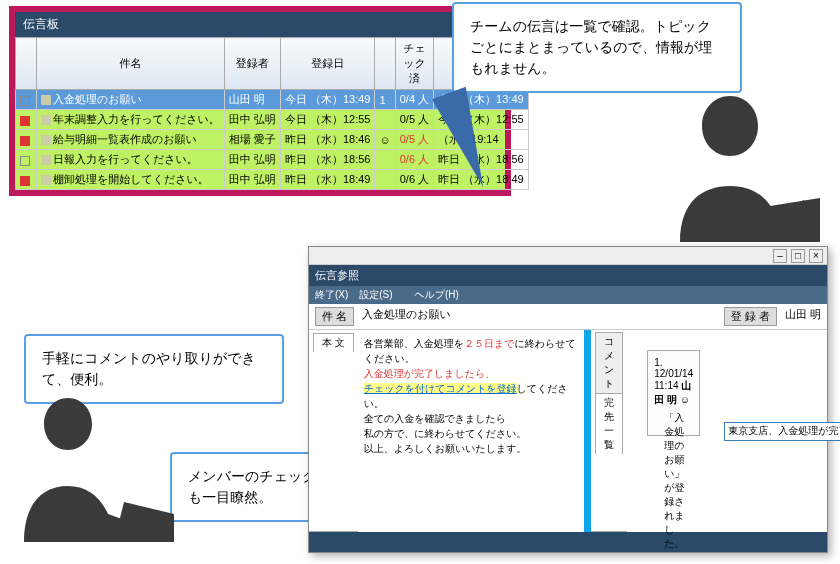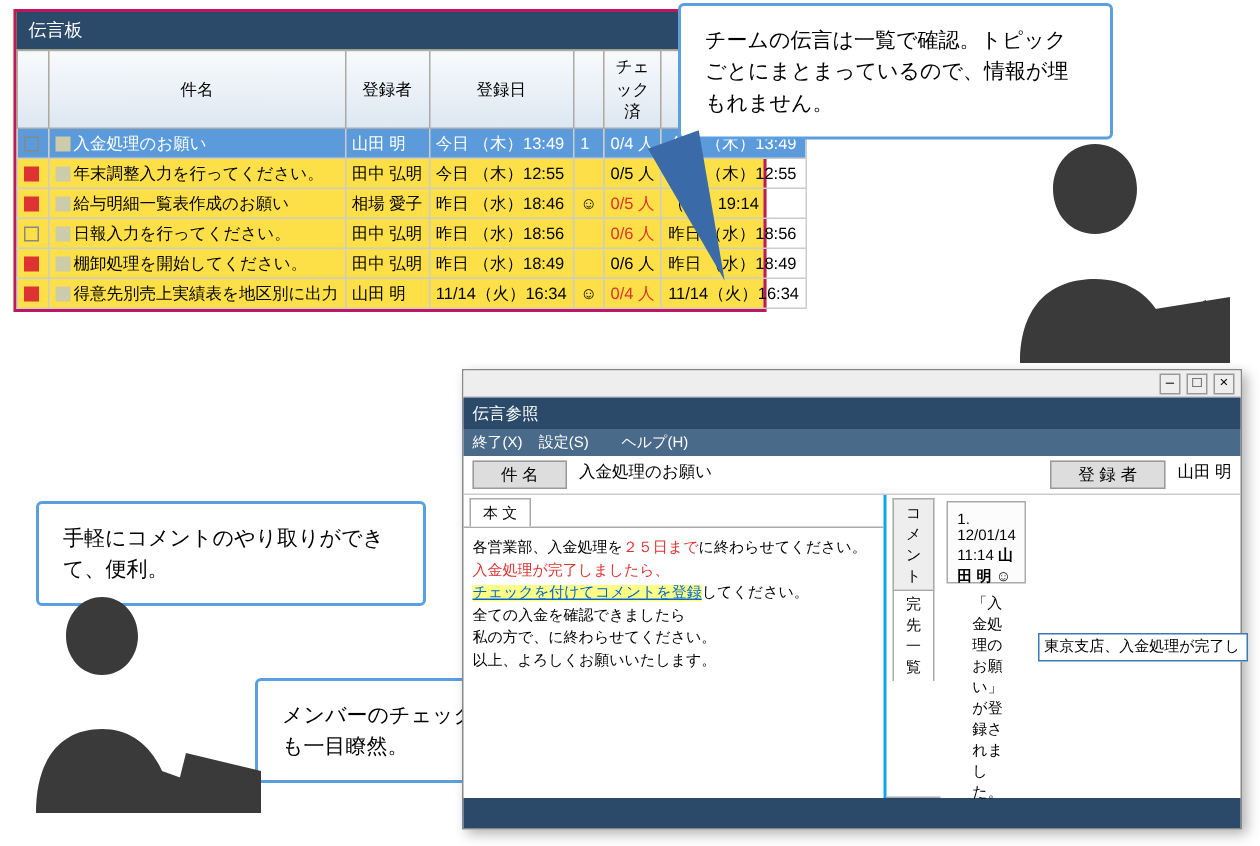--- a/index.html
+++ b/index.html
@@ -1,17 +1,17 @@
 <!DOCTYPE html>
 <html><head>
 <meta charset="utf-8">
 <style>
 *{box-sizing:border-box;margin:0;padding:0;font-family:"MS PGothic","Meiryo",sans-serif}
 body{background:#fff;width:840px;height:564px;position:relative;overflow:hidden}
-.win1{position:absolute;left:9px;top:6px;width:502px;border:2px solid #be185d;background:#fde047}
+.win1{position:absolute;left:9px;top:6px;width:502px;border:6px solid #be185d;background:#bef264}
 .titlebar{background:#2b4a6a;color:#fff;padding:4px 8px;font-size:12px}
 .tbl{width:100%;border-collapse:collapse;font-size:11px}
 .tbl th{background:linear-gradient(#f8fafc,#dde7f2);border:1px solid #aaa;padding:3px 4px;font-weight:normal}
 .tbl td{border:1px solid #ccc;padding:2px 4px;white-space:nowrap}
 .row-sel td{background:#5b9bdb;color:#fff}
 .red{color:#d33}
 .ico{display:inline-block;width:10px;height:10px;margin-right:2px;vertical-align:middle}
 .ico.pin{background:#d33}
 .ico.pinb{border:1px solid #888}
 .ico.clip{background:#cca}
@@ -23,32 +23,32 @@
 .person{position:absolute;filter:grayscale(1)}
 .p1{left:620px;top:86px;width:200px;height:156px}
 .p2{left:14px;top:392px;width:160px;height:150px}
 .sil{fill:#3a3a3a}
 .win2{position:absolute;left:308px;top:246px;width:520px;border:1px solid #888;background:#fff;box-shadow:3px 3px 8px rgba(0,0,0,.3)}
 .w2top{height:18px;background:#eee;border-bottom:1px solid #ccc;display:flex;justify-content:flex-end;align-items:center;padding:0 4px;font-size:10px;gap:4px}
 .w2ctrl{width:14px;height:14px;border:1px solid #999;display:flex;align-items:center;justify-content:center;font-size:10px}
 .w2title{background:#2b4a6a;color:#fff;padding:3px 6px;font-size:11px}
 .w2menu{background:#4a6a8a;color:#fff;padding:2px 6px;font-size:10px}
 .w2meta{display:flex;padding:3px 6px;font-size:11px;gap:8px;border-bottom:1px solid #ccc}
-.w2meta .lbl{background:#ddd;padding:1px 18px;border:1px solid #999}
+.w2meta .lbl{background:#ddd;padding:1px 6px;border:1px solid #999}
 .w2body{display:flex;height:202px}
-.w2left{flex:1;border-right:2px solid #0ea5e9;display:flex;flex-direction:column}
+.w2left{flex:1;border-right:7px solid #0ea5e9;display:flex;}
 .w2right{width:236px;display:flex;flex-direction:row}
 .tab{font-size:10px;padding:2px 8px;border:1px solid #aaa;border-bottom:none;background:#eee;display:inline-block}
 .tab.active{background:#fff}
 .tabrow{padding:2px 4px 0;border-bottom:1px solid #aaa}
 .txtarea{flex:1;padding:6px;font-size:10px;line-height:1.5;overflow:hidden}
 .hl-red{color:#d33}
 .hl-ylw{background:#ff8}
 .hl-blu{color:#06c;text-decoration:underline}
-.cmtbox{margin:4px;border:1px solid #aaa;padding:6px;font-size:10px;height:55px;background:#fcfcfc}
+.cmtbox{margin:20px;border:1px solid #aaa;padding:6px;font-size:10px;height:86px;background:#fcfcfc}
 .inputrow{margin:4px;display:flex;gap:4px;align-items:center}
 .inputrow input[type=text]{flex:1;font-size:10px;padding:3px;border:1px solid #3a7ab8}
 .btn{font-size:10px;padding:3px 10px;border:1px solid #888;background:#eee}
 .btn.pri{background:#3a7ab8;color:#fff;border-color:#2a5a88}
 .chk{font-size:10px}
 .w2foot{height:20px;background:#2b4a6a}
 </style>
 </head>
 <body>
 
@@ -104,29 +104,20 @@
           <td>昨日 （水）18:56</td>
         </tr>
         <tr>
           <td><span class="ico pin"></span></td>
           <td><span class="ico clip"></span>棚卸処理を開始してください。</td>
           <td>田中 弘明</td>
           <td>昨日 （水）18:49</td>
           <td></td>
           <td class="">0/6 人</td>
           <td>昨日 （水）18:49</td>
-        </tr>
-        <tr>
-          <td><span class="ico pin"></span></td>
-          <td><span class="ico clip"></span>得意先別売上実績表を地区別に出力</td>
-          <td>山田 明</td>
-          <td>11/14（火）16:34</td>
-          <td>☺</td>
-          <td class="red">0/4 人</td>
-          <td>11/14（火）16:34</td>
         </tr>
       </tbody>
   </table>
 </div>
 
 <div class="bubble bubble1">チームの伝言は一覧で確認。トピックごとにまとまっているので、情報が埋もれません。</div>
 <div class="bubble bubble2">手軽にコメントのやり取りができて、便利。</div>
 <div class="bubble bubble3">メンバーのチェック状況も一目瞭然。</div>
 
 <div class="arrow"></div>

